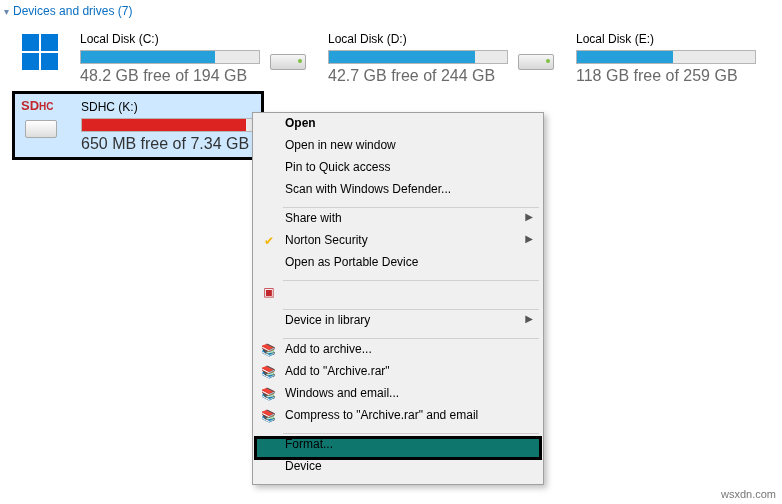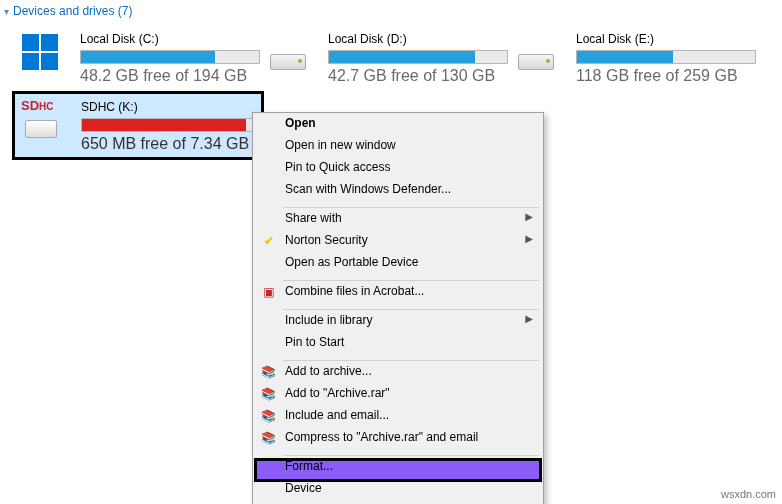--- a/index.html
+++ b/index.html
@@ -143,21 +143,21 @@
   .menu-item .mi-icon {
     position:absolute;
     left:6px;
     width:16px; height:16px;
     display:flex; align-items:center; justify-content:center;
     font-size:12px;
   }
   .menu-item.highlighted {
     outline: 3px solid #000;
     outline-offset: -2px;
-    background:#8b5cf6;
+    background:#0f766e;
   }
   .sep {
     height: 1px;
     background: #d0d0d0;
     margin: 3px 2px 3px 28px;
   }
   .watermark{
     position:absolute;
     right:6px; bottom:4px;
     font-size:11px;
@@ -195,21 +195,21 @@
 
   <div class="drive">
     <div class="drive-icon">
         <div class="hdd"></div>
       </div>
     <div class="drive-info">
       <div class="drive-name">Local Disk (D:)</div>
       <div class="bar">
           <div class="bar-fill" style="width:82%"></div>
         </div>
-      <div class="drive-free">42.7 GB free of 130 GB</div>
+      <div class="drive-free">42.7 GB free of 244 GB</div>
     </div>
   </div>
 
   <div class="drive">
     <div class="drive-icon">
         <div class="hdd"></div>
       </div>
     <div class="drive-info">
       <div class="drive-name">Local Disk (E:)</div>
       <div class="bar">
@@ -259,42 +259,38 @@
     <span class="mi-icon" style="color:#f5b400;">✔</span>
     <span>Norton Security</span>
       <span class="arrow">▶</span>
   </div>
   <div class="menu-item">
       <span>Open as Portable Device</span>
     </div>
   <div class="sep"></div>
   <div class="menu-item">
     <span class="mi-icon" style="color:#c1272d;">▣</span>
-    <span>Combine files in Acrobat...</span>
-  </div>
-  <div class="sep"></div>
-  <div class="menu-item">
-      <span>Include in library</span>
+  </div>
+  <div class="sep"></div>
+  <div class="menu-item">
+      <span>Device in library</span>
       <span class="arrow">▶</span>
-    </div>
-  <div class="menu-item">
-      <span>Pin to Start</span>
     </div>
   <div class="sep"></div>
   <div class="menu-item">
     <span class="mi-icon">📚</span>
     <span>Add to archive...</span>
   </div>
   <div class="menu-item">
     <span class="mi-icon">📚</span>
     <span>Add to "Archive.rar"</span>
   </div>
   <div class="menu-item">
     <span class="mi-icon">📚</span>
-    <span>Include and email...</span>
+    <span>Windows and email...</span>
   </div>
   <div class="menu-item">
     <span class="mi-icon">📚</span>
     <span>Compress to "Archive.rar" and email</span>
   </div>
   <div class="sep"></div>
   <div class="menu-item highlighted">
       <span>Format...</span>
     </div>
   <div class="menu-item">

